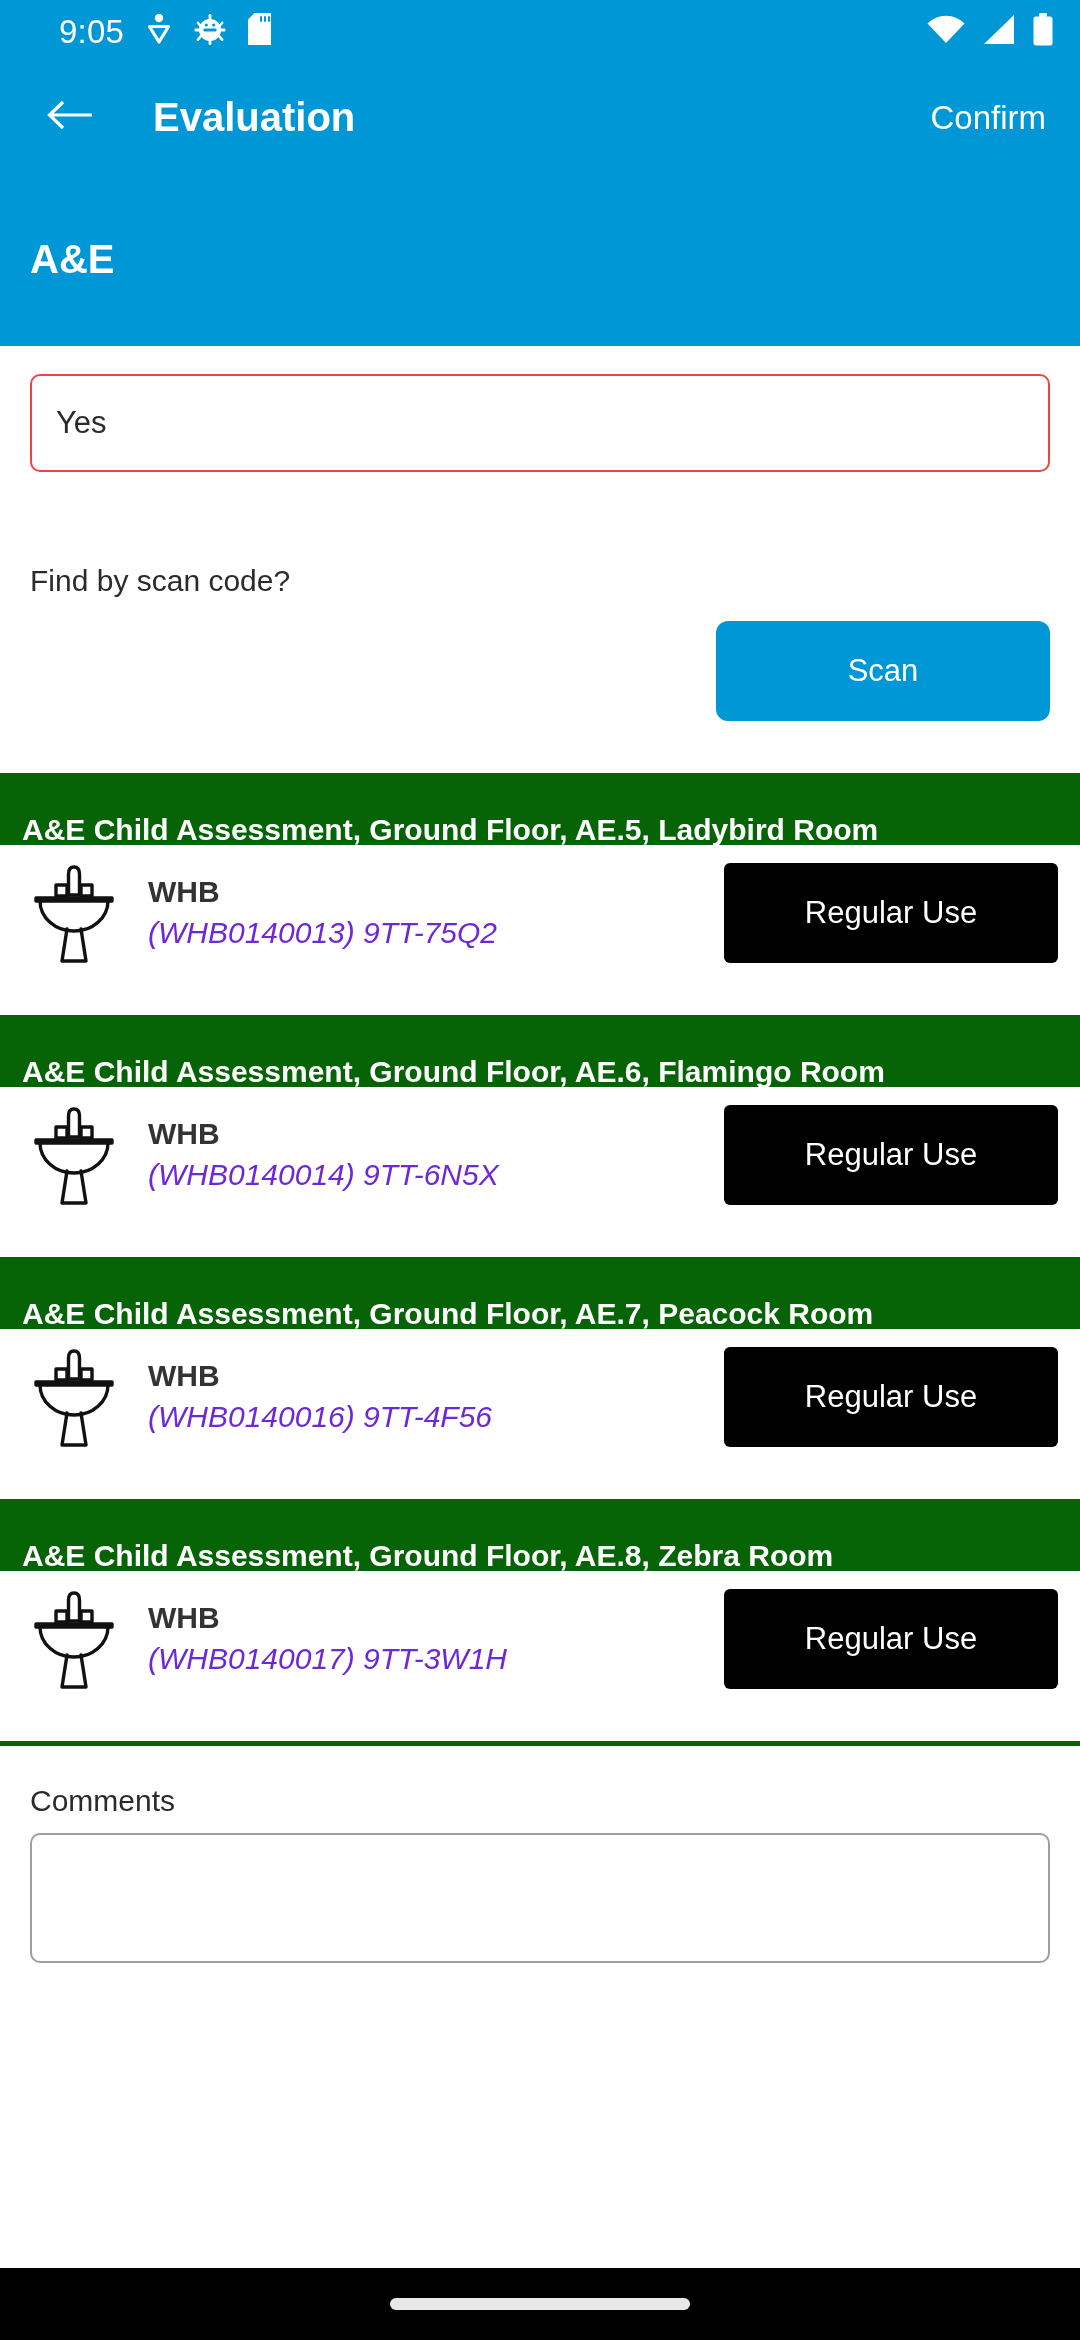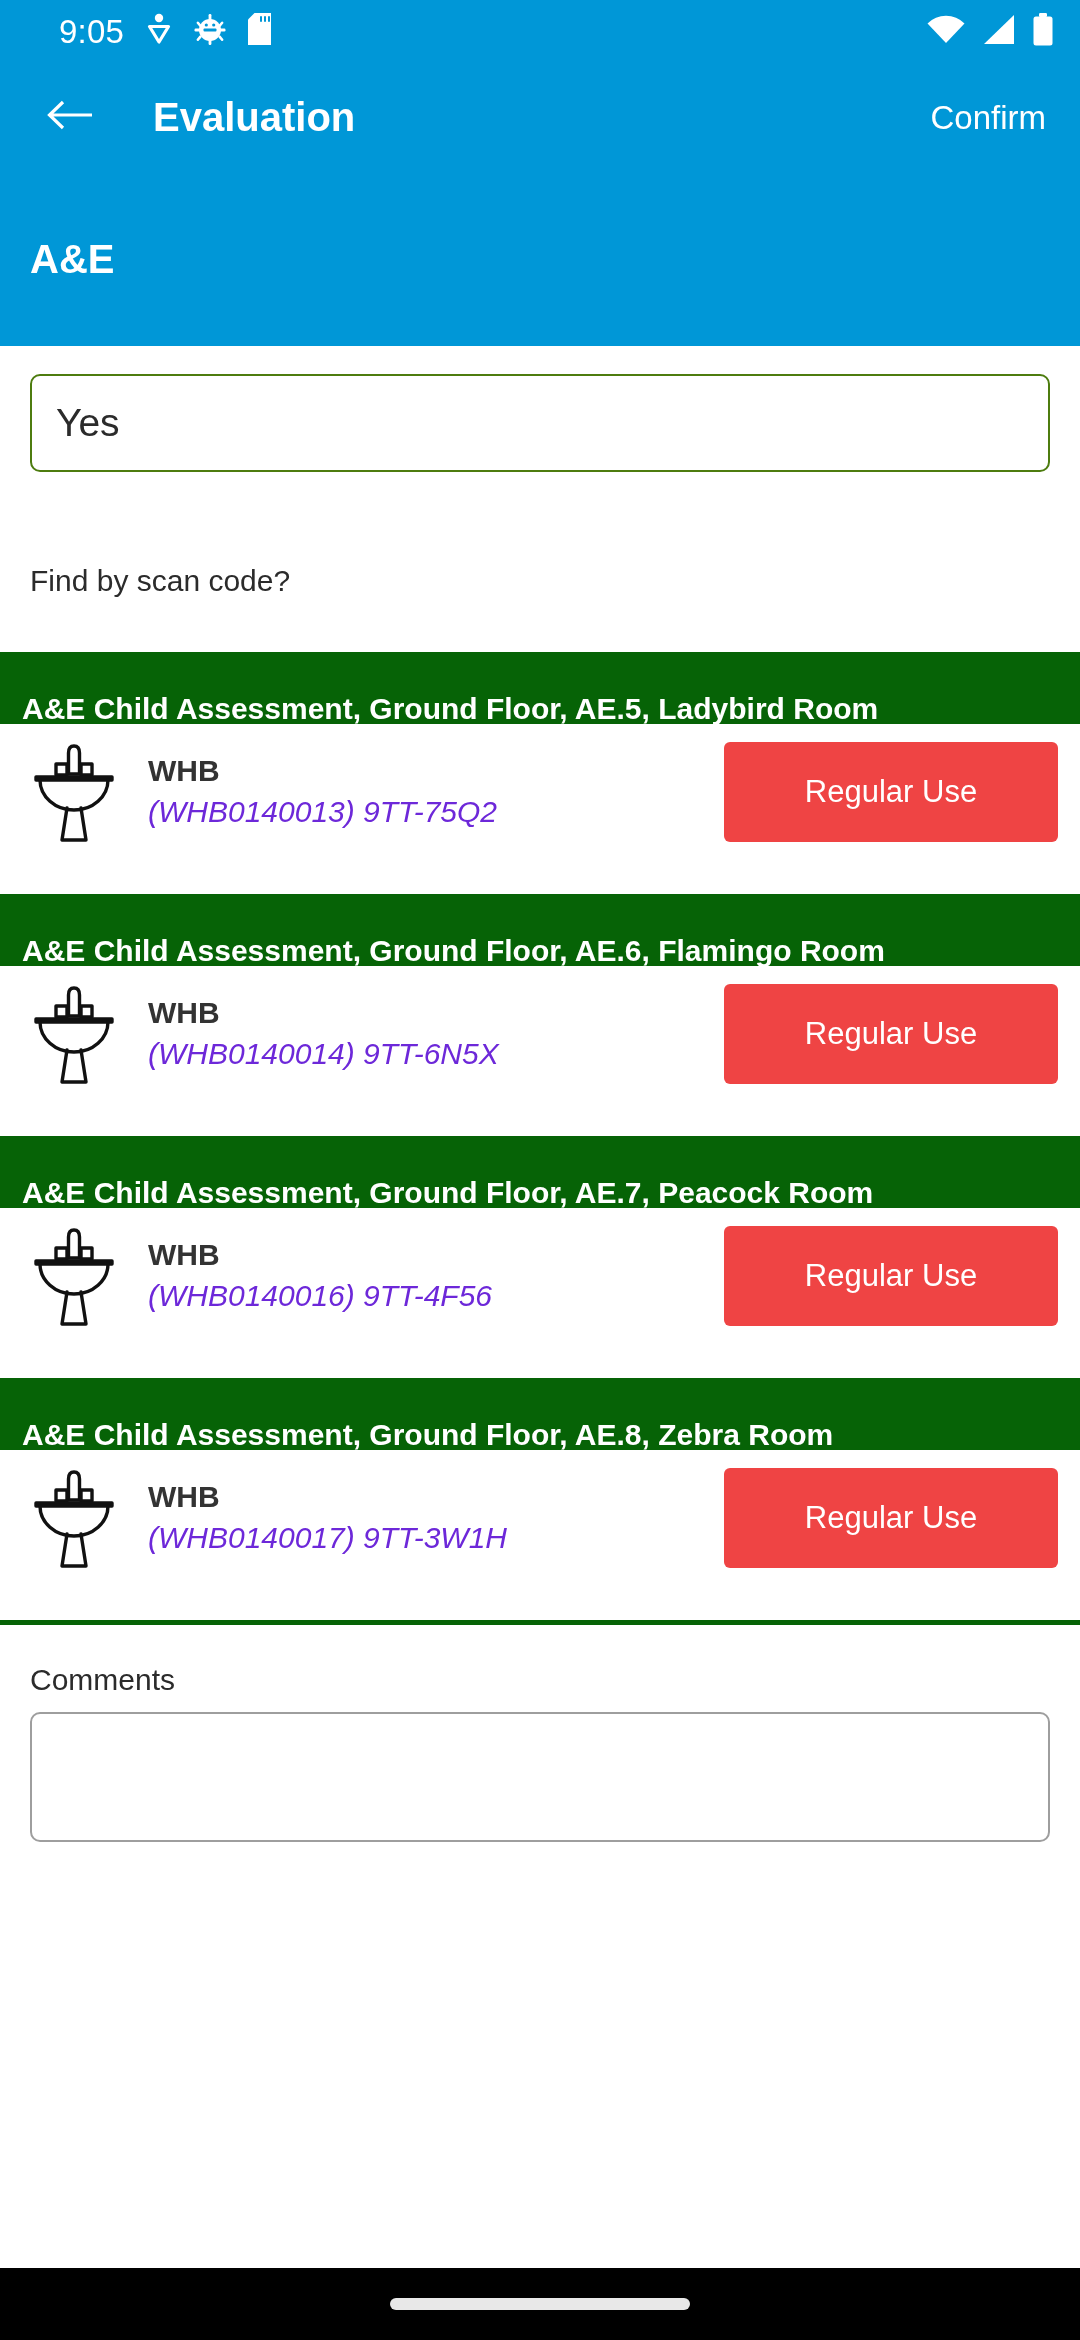--- a/index.html
+++ b/index.html
@@ -53,23 +53,23 @@
 
   
   .content{ background:#fff; }
 
   .field-block{ padding:28px 30px 0 30px; }
   .field-label{
     font-size:30px; color:#2b2b2b; line-height:1.25;
     margin-bottom:13px;
   }
   .text-field{
-    height:98px; border:2px solid #4d7c0f; border-radius:10px;
+    height:98px; border:2px solid #ef4444; border-radius:10px;
     display:flex; align-items:center; padding:0 24px;
-    font-size:39px; color:#2b2b2b; background:#fff;
+    font-size:31px; color:#2b2b2b; background:#fff;
   }
 
   .scan-block{ padding:46px 30px 0 30px;margin-top:44px; }
   .scan-label{ font-size:30px; color:#2b2b2b; line-height:1.25; }
   .scan-row{ display:flex; justify-content:flex-end; margin-top:21px; }
   .scan-btn{
     width:334px; height:100px; background:#0097D7; color:#fff;
     border:none; border-radius:12px; font-size:31px;
     font-family:"Liberation Sans", sans-serif;
     display:flex; align-items:center; justify-content:center;
@@ -90,21 +90,21 @@
     display:flex; align-items:center;
     padding:16px 22px 16px 22px; min-height:134px;
     background:#fff;
   }
   .asset-icon{ flex:0 0 auto; width:104px; display:flex; justify-content:center; }
   .asset-text{ flex:1; padding-left:22px; }
   .asset-title{ font-size:30px; font-weight:700; color:#333; line-height:1.35; }
   .asset-sub{ font-size:30px; color:#6d28d9; line-height:1.35;font-style:italic; }
   .use-btn{
     flex:0 0 auto; width:334px; height:100px;
-    background:#ef4444; color:#fff; border:none; border-radius:6px;
+    background:#000000; color:#fff; border:none; border-radius:6px;
     font-size:31px; font-family:"Liberation Sans", sans-serif;
     display:flex; align-items:center; justify-content:center;
     cursor:pointer;
   }
   .row-gap{ height:34px; background:#fff; }
 
   .green-divider{ height:5px; background:#066306; }
 
   
   .comments-block{ padding:36px 30px 0 30px; }
@@ -205,20 +205,23 @@
 </div>
 
 <div class="content">
 
   <div class="field-block">
     <div class="text-field">Yes</div>
   </div>
 
   <div class="scan-block">
     <div class="scan-label">Find by scan code?</div>
+    <div class="scan-row">
+      <button class="scan-btn">Scan</button>
+    </div>
   </div>
 
   <div class="spacer-after-scan"></div>
 
   <div id="groups-container">
       <div class="group-header">
         <div class="group-header-text">A&amp;E Child Assessment, Ground Floor, AE.5, Ladybird Room</div>
       </div>
       <div class="asset-row">
         <div class="asset-icon">

